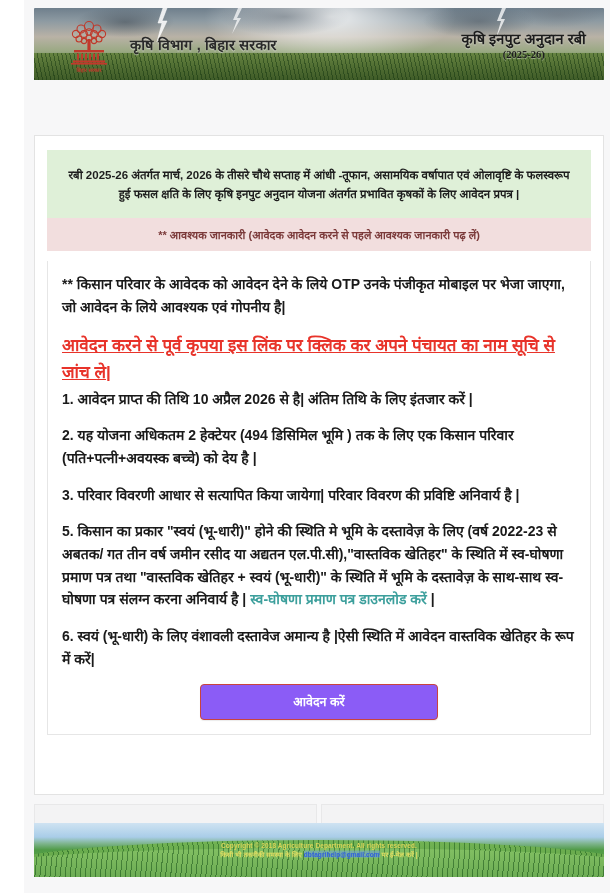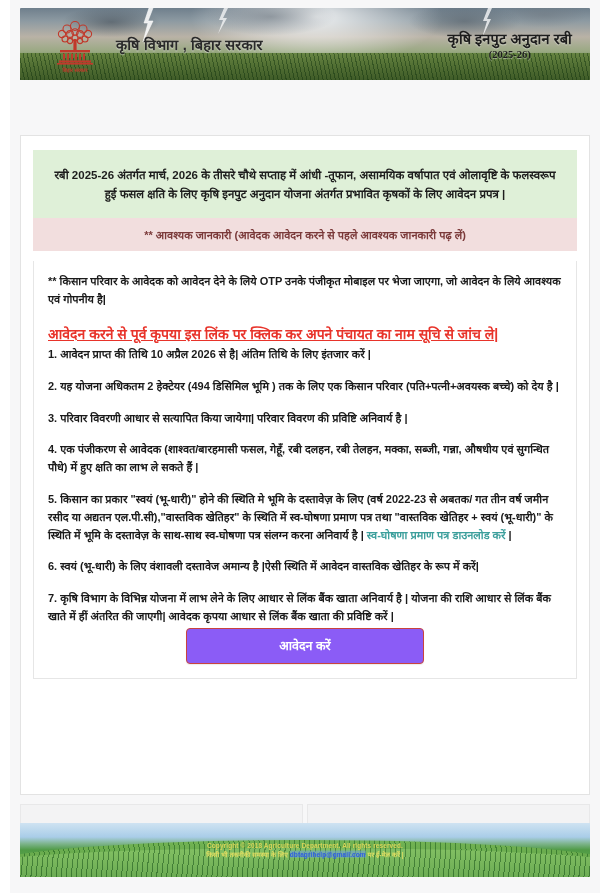--- a/index.html
+++ b/index.html
@@ -17,21 +17,21 @@
     font-size: 12px;
     color: #222;
   }
 
   
   .viewport {
     position: relative;
     width: 544px;
     height: 893px;
     background: #ffffff;
-    padding: 0 10px 0 10px;
+    padding: 0 10px 0 24px;
   }
 
   .page {
     position: relative;
     width: 590px;
     height: 893px;
     background: #f7f7f8;
     overflow: hidden;
   }
 
@@ -175,31 +175,31 @@
 
   
   .instructions {
     margin-top: 10px;
     border: 1px solid #e6e6e6;
     border-top: none;
     padding: 12px 14px 14px 14px;
   }
 
   .inst-line {
-    font-size: 11px;
+    font-size: 14px;
     line-height: 1.62;
     color: #1a1a1a;
     font-weight: 700;
     margin-bottom: 14px;
   }
   .inst-line:last-of-type { margin-bottom: 8px; }
 
   .panchayat-link {
     display: block;
-    font-size: 14px;
+    font-size: 17px;
     line-height: 1.6;
     font-weight: 700;
     color: #e8332a;
     text-decoration: underline;
     margin-bottom: 1px;
     cursor: pointer;
   }
   .no-gap { margin-bottom: 0; }
 
   .inline-link {
@@ -401,29 +401,27 @@
         <div class="inst-line">** किसान परिवार के आवेदक को आवेदन देने के लिये OTP उनके पंजीकृत मोबाइल पर भेजा जाएगा, जो आवेदन के लिये आवश्यक एवं गोपनीय है|</div>
 
         <a class="panchayat-link">आवेदन करने से पूर्व कृपया इस लिंक पर क्लिक कर अपने पंचायत का नाम सूचि से जांच ले|</a>
 
         <div class="inst-line">1. आवेदन प्राप्त की तिथि 10 अप्रैल 2026 से है| अंतिम तिथि के लिए इंतजार करें |</div>
 
         <div class="inst-line">2. यह योजना अधिकतम 2 हेक्टेयर (494 डिसिमिल भूमि ) तक के लिए एक किसान परिवार (पति+पत्नी+अवयस्क बच्चे) को देय है |</div>
 
         <div class="inst-line">3. परिवार विवरणी आधार से सत्यापित किया जायेगा| परिवार विवरण की प्रविष्टि अनिवार्य है |</div>
 
-        <div class="inst-line">4. एक पंजीकरण से आवेदक (शाश्वत/बारहमासी फसल, गेहूँ, रबी दलहन, रबी तेलहन, मक्का, सब्जी, गन्ना, औषधीय एवं सुगन्धित पौधे) में हुए क्षति का लाभ ले सकते हैं |</div>
 
         <div class="inst-line">
           <span>5. किसान का प्रकार "स्वयं (भू-धारी)" होने की स्थिति मे भूमि के दस्तावेज़ के लिए (वर्ष 2022-23 से अबतक/ गत तीन वर्ष जमीन रसीद या अद्यतन एल.पी.सी),"वास्तविक खेतिहर" के स्थिति में स्व-घोषणा प्रमाण पत्र तथा "वास्तविक खेतिहर + स्वयं (भू-धारी)" के स्थिति में भूमि के दस्तावेज़ के साथ-साथ स्व-घोषणा पत्र संलग्न करना अनिवार्य है | </span><a class="inline-link">स्व-घोषणा प्रमाण पत्र डाउनलोड करें</a><span> |</span>
         </div>
 
         <div class="inst-line">6. स्वयं (भू-धारी) के लिए वंशावली दस्तावेज अमान्य है |ऐसी स्थिति में आवेदन वास्तविक खेतिहर के रूप में करें|</div>
 
-        <div class="inst-line no-gap">7. कृषि विभाग के विभिन्न योजना में लाभ लेने के लिए आधार से लिंक बैंक खाता अनिवार्य है | योजना की राशि आधार से लिंक बैंक खाते में हीं अंतरित की जाएगी| आवेदक कृपया आधार से लिंक बैंक खाता की प्रविष्टि करें |</div>
 
         <div class="apply-row">
           <button class="apply-button" type="button">आवेदन करें</button>
         </div>
       </div>
     </div>
 
     <div class="slot-row">
       <div class="slot-box"></div>
       <div class="slot-box"></div>

